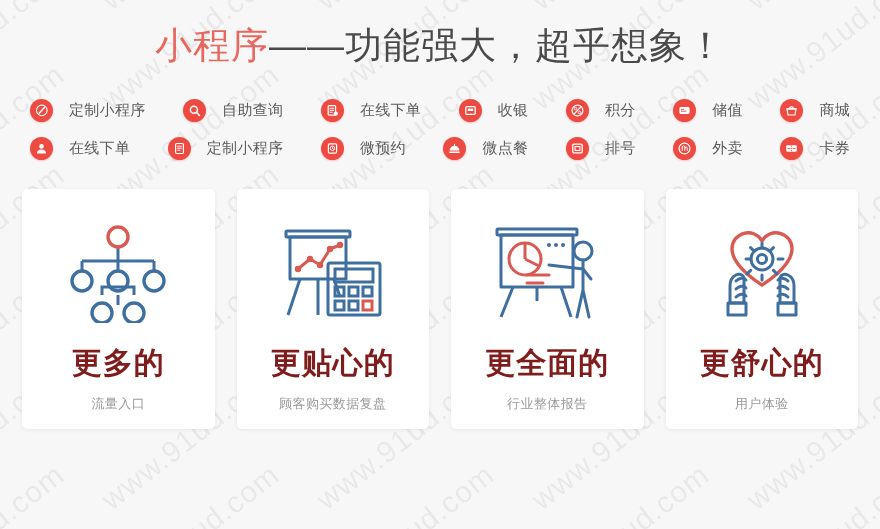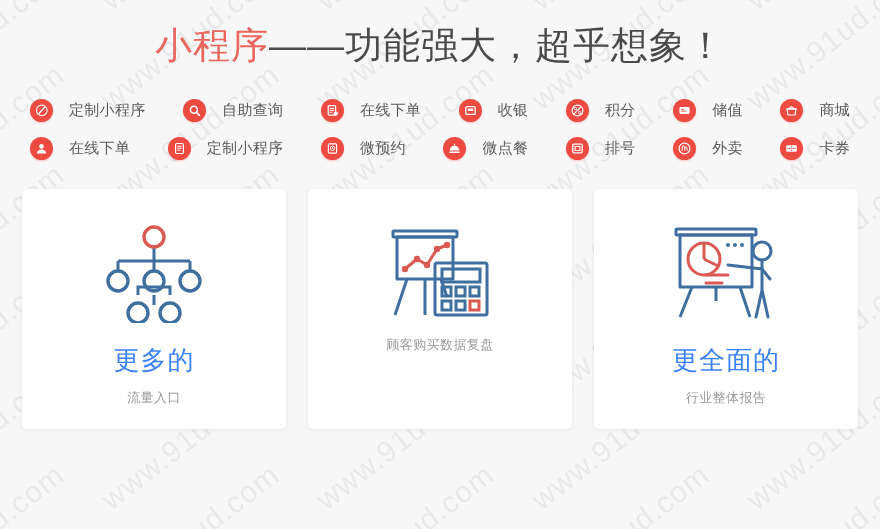--- a/index.html
+++ b/index.html
@@ -117,23 +117,23 @@
     padding-top: 32px;
   }
   .card-art {
     height: 104px;
     display: flex;
     align-items: center;
     justify-content: center;
   }
   .card-title {
     margin-top: 18px;
-    font-size: 26px;
-    color: #3b82f6;
-    font-weight: 400;
+    font-size: 30px;
+    color: #7f1d1d;
+    font-weight: 700;
     letter-spacing: 1px;
   }
   .card-sub {
     margin-top: 11px;
     font-size: 13px;
     color: #9a9a9a;
     letter-spacing: 0.4px;
   }
 </style>
 </head>
@@ -364,20 +364,21 @@
               <rect x="57" y="46" width="38" height="13"></rect>
               <rect x="57" y="64" width="9" height="9"></rect>
               <rect x="71" y="64" width="9" height="9"></rect>
               <rect x="85" y="64" width="9" height="9"></rect>
               <rect x="57" y="78" width="9" height="9"></rect>
               <rect x="71" y="78" width="9" height="9"></rect>
             </g>
             <rect x="85" y="78" width="9" height="9" fill="none" stroke="#d95a52" stroke-width="3"></rect>
           </svg>
         </div>
+        <div class="card-title">更贴心的</div>
         <div class="card-sub">顾客购买数据复盘</div>
       </div>
       <div class="card">
         <div class="card-art">
           <svg width="112" height="100" viewBox="0 0 112 100">
             <g fill="none" stroke="#3f6f9f" stroke-width="3" stroke-linejoin="round">
               <rect x="6" y="6" width="80" height="6" rx="1"></rect>
               <rect x="10" y="12" width="72" height="52"></rect>
               <path d="M22 64 10 94M70 64l10 30M46 64v14"></path>
             </g>
@@ -394,15 +395,37 @@
             <g fill="none" stroke="#3f6f9f" stroke-width="3" stroke-linecap="round">
               <circle cx="92" cy="28" r="9"></circle>
               <path d="M92 37v30M92 67l-6 27M92 67l6 27M92 46 58 42"></path>
               <path d="M92 46l8 10"></path>
             </g>
           </svg>
         </div>
         <div class="card-title">更全面的</div>
         <div class="card-sub">行业整体报告</div>
       </div>
+      <div class="card">
+        <div class="card-art">
+          <svg width="112" height="100" viewBox="0 0 112 100">
+            <path d="M56 62C56 62 26 44 26 26A16 16 0 0 1 56 18 16 16 0 0 1 86 26C86 44 56 62 56 62Z" fill="none" stroke="#d95a52" stroke-width="3.4" stroke-linejoin="round"></path>
+            <g fill="none" stroke="#3f6f9f" stroke-width="3">
+              <circle cx="56" cy="36" r="11"></circle>
+              <circle cx="56" cy="36" r="4.6"></circle>
+              <path d="M56 25v-5M56 52v5M45 36h-5M72 36h5M48.2 28.2l-3.6-3.6M67.4 47.4l3.6 3.6M63.8 28.2l3.6-3.6M44.6 47.4l-3.6 3.6" stroke-linecap="round"></path>
+            </g>
+            <g fill="none" stroke="#3f6f9f" stroke-width="3" stroke-linejoin="round" stroke-linecap="round">
+              <path d="M30 52c-4 2-6 6-6 11v17h14V56c0-4-4-6-8-4z"></path>
+              <path d="M30 58c3-3 8-4 10-1M30 66c3-3 8-4 10-1M30 74c3-3 8-4 10-1"></path>
+              <rect x="22" y="80" width="18" height="12"></rect>
+              <path d="M82 52c4 2 6 6 6 11v17H74V56c0-4 4-6 8-4z"></path>
+              <path d="M82 58c-3-3-8-4-10-1M82 66c-3-3-8-4-10-1M82 74c-3-3-8-4-10-1"></path>
+              <rect x="72" y="80" width="18" height="12"></rect>
+            </g>
+          </svg>
+        </div>
+        <div class="card-title">更舒心的</div>
+        <div class="card-sub">用户体验</div>
+      </div>
     </div>
 
 </div>
 
 </body></html>

